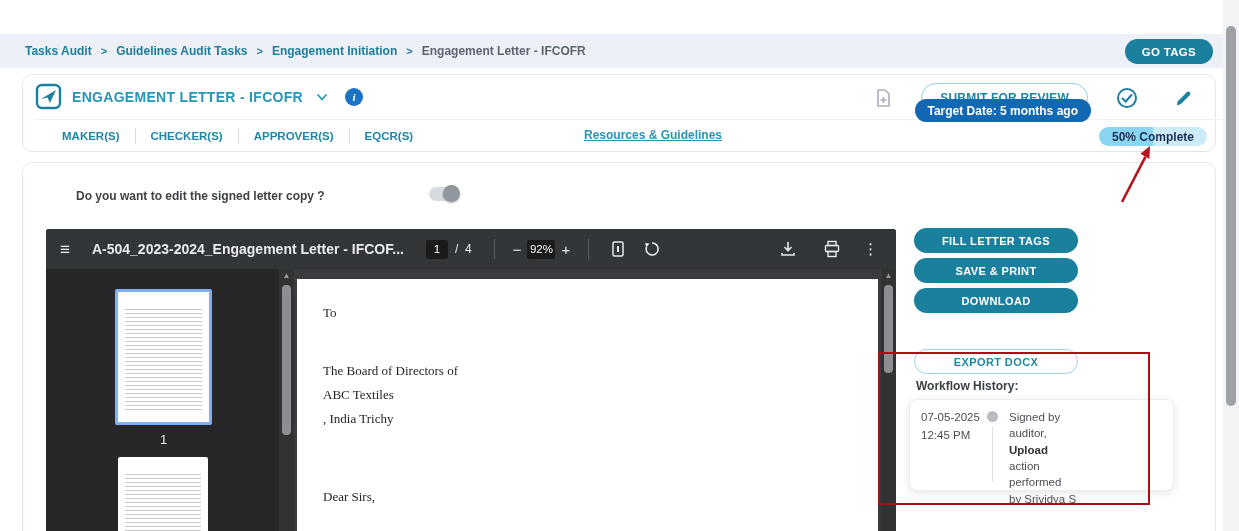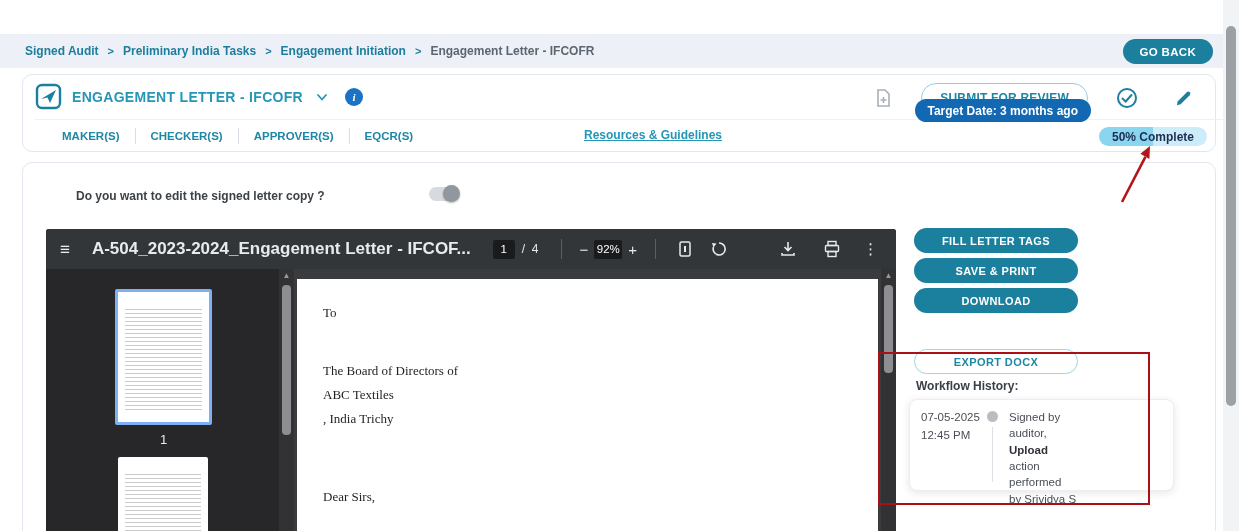--- a/index.html
+++ b/index.html
@@ -51,21 +51,21 @@
     background:#d7dade; border-radius:7px; cursor:pointer; }
   .toggle .knob { position:absolute; right:-1px; top:-2px; width:17px; height:17px;
     border-radius:50%; background:#90979e; box-shadow:0 1px 2px rgba(0,0,0,.3); }
 
   
   .viewer { position:absolute; left:23px; top:66px; width:850px; height:350px;
     background:#29292c; border-radius:3px 3px 0 0; overflow:hidden; }
   .pdftoolbar { height:40px; background:#323639; display:flex; align-items:center;
     padding:0 14px; color:#e8eaed; }
   .hamb { font-size:17px; color:#e8eaed; margin-right:22px; cursor:pointer; line-height:1; }
-  .pdftitle { font-size:17px; font-weight:600; color:#e8eaed; margin-right:22px; }
+  .pdftitle { font-size:14px; font-weight:600; color:#e8eaed; margin-right:22px; }
   .pagebox, .zoombox { background:#191b1c; color:#fff; font-size:11.5px; text-align:center;
     border:none; height:19px; border-radius:2px; }
   .pagebox { width:22px; }
   .zoombox { width:28px; }
   .ofpages { font-size:12px; margin:0 10px 0 7px; }
   .tbsep { width:1px; height:20px; background:#5b5f63; margin:0 12px; }
   .tbglyph { font-size:15px; color:#e8eaed; cursor:pointer; padding:0 6px; }
   .tbicon { width:18px; height:18px; margin:0 8px; cursor:pointer; }
   .tbright { margin-left:auto; display:flex; align-items:center; gap:10px; }
   .kebab { font-size:15px; color:#e8eaed; cursor:pointer; padding:0 4px; }
@@ -116,29 +116,29 @@
   .pagescroll { position:absolute; right:0; top:0; width:16px; height:531px; background:#f1f3f4; }
   .pagescroll .pthumb { position:absolute; left:3px; top:26px; width:10px; height:380px;
     background:#9da1a6; border-radius:5px; cursor:pointer; }
 
   svg { display:block; }
 </style>
 </head>
 <body>
 
 <div class="crumbbar">
-  <span class="crumb">Signed Audit</span>
+  <span class="crumb">Tasks Audit</span>
   <span class="crumb-sep">&gt;</span>
-  <span class="crumb">Preliminary India Tasks</span>
+  <span class="crumb">Guidelines Audit Tasks</span>
   <span class="crumb-sep">&gt;</span>
   <span class="crumb">Engagement Initiation</span>
   <span class="crumb-sep">&gt;</span>
   <span class="crumb-cur">Engagement Letter - IFCOFR</span>
 </div>
-<button class="goback">GO BACK</button>
+<button class="goback">GO TAGS</button>
 
 <div class="headcard">
   <div class="titlerow">
     <svg class="applogo" viewBox="0 0 27 27">
       <rect x="2" y="2" width="23" height="23" rx="5" fill="none" stroke="#1b7f9e" stroke-width="2.4"></rect>
       <path d="M6 16 L21 7 L15 20 L12.5 14.5 Z" fill="#1b7f9e"></path>
     </svg>
     <span class="pagetitle">ENGAGEMENT LETTER - IFCOFR</span>
     <svg class="chev" viewBox="0 0 14 14">
       <path d="M3 5 L7 9.5 L11 5" fill="none" stroke="#2596b6" stroke-width="1.8" stroke-linecap="round"></path>
@@ -163,21 +163,21 @@
     <span class="tab">MAKER(S)</span>
     <span class="tabsep"></span>
     <span class="tab">CHECKER(S)</span>
     <span class="tabsep"></span>
     <span class="tab">APPROVER(S)</span>
     <span class="tabsep"></span>
     <span class="tab">EQCR(S)</span>
   </div>
   <a class="resources">Resources &amp; Guidelines</a>
   <div class="badges">
-    <span class="badge-blue">Target Date: 3 months ago</span>
+    <span class="badge-blue">Target Date: 5 months ago</span>
     <span class="badge-prog">50% Complete</span>
   </div>
 </div>
 
 <div class="bodycard">
   <div class="question">Do you want to edit the signed letter copy ?</div>
   <div class="toggle">
       <span class="knob"></span>
     </div>
 

